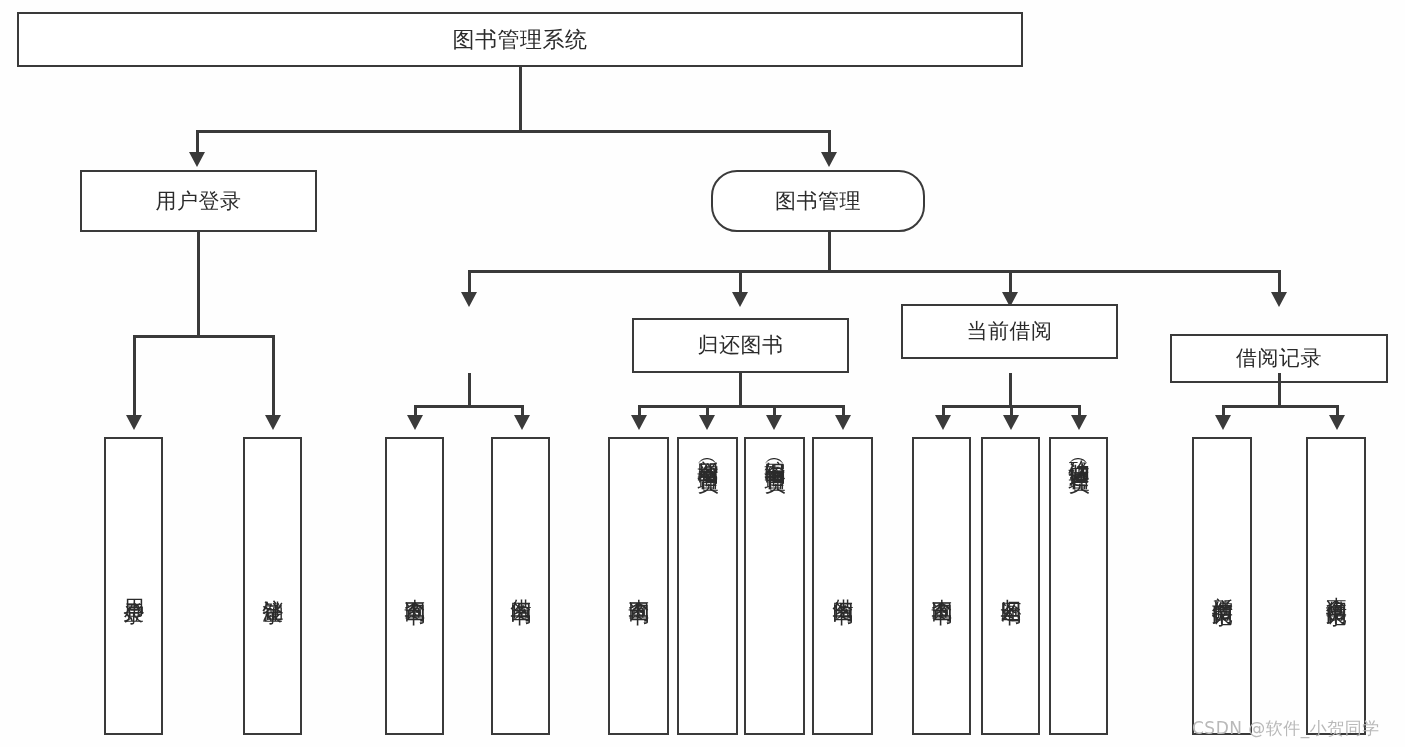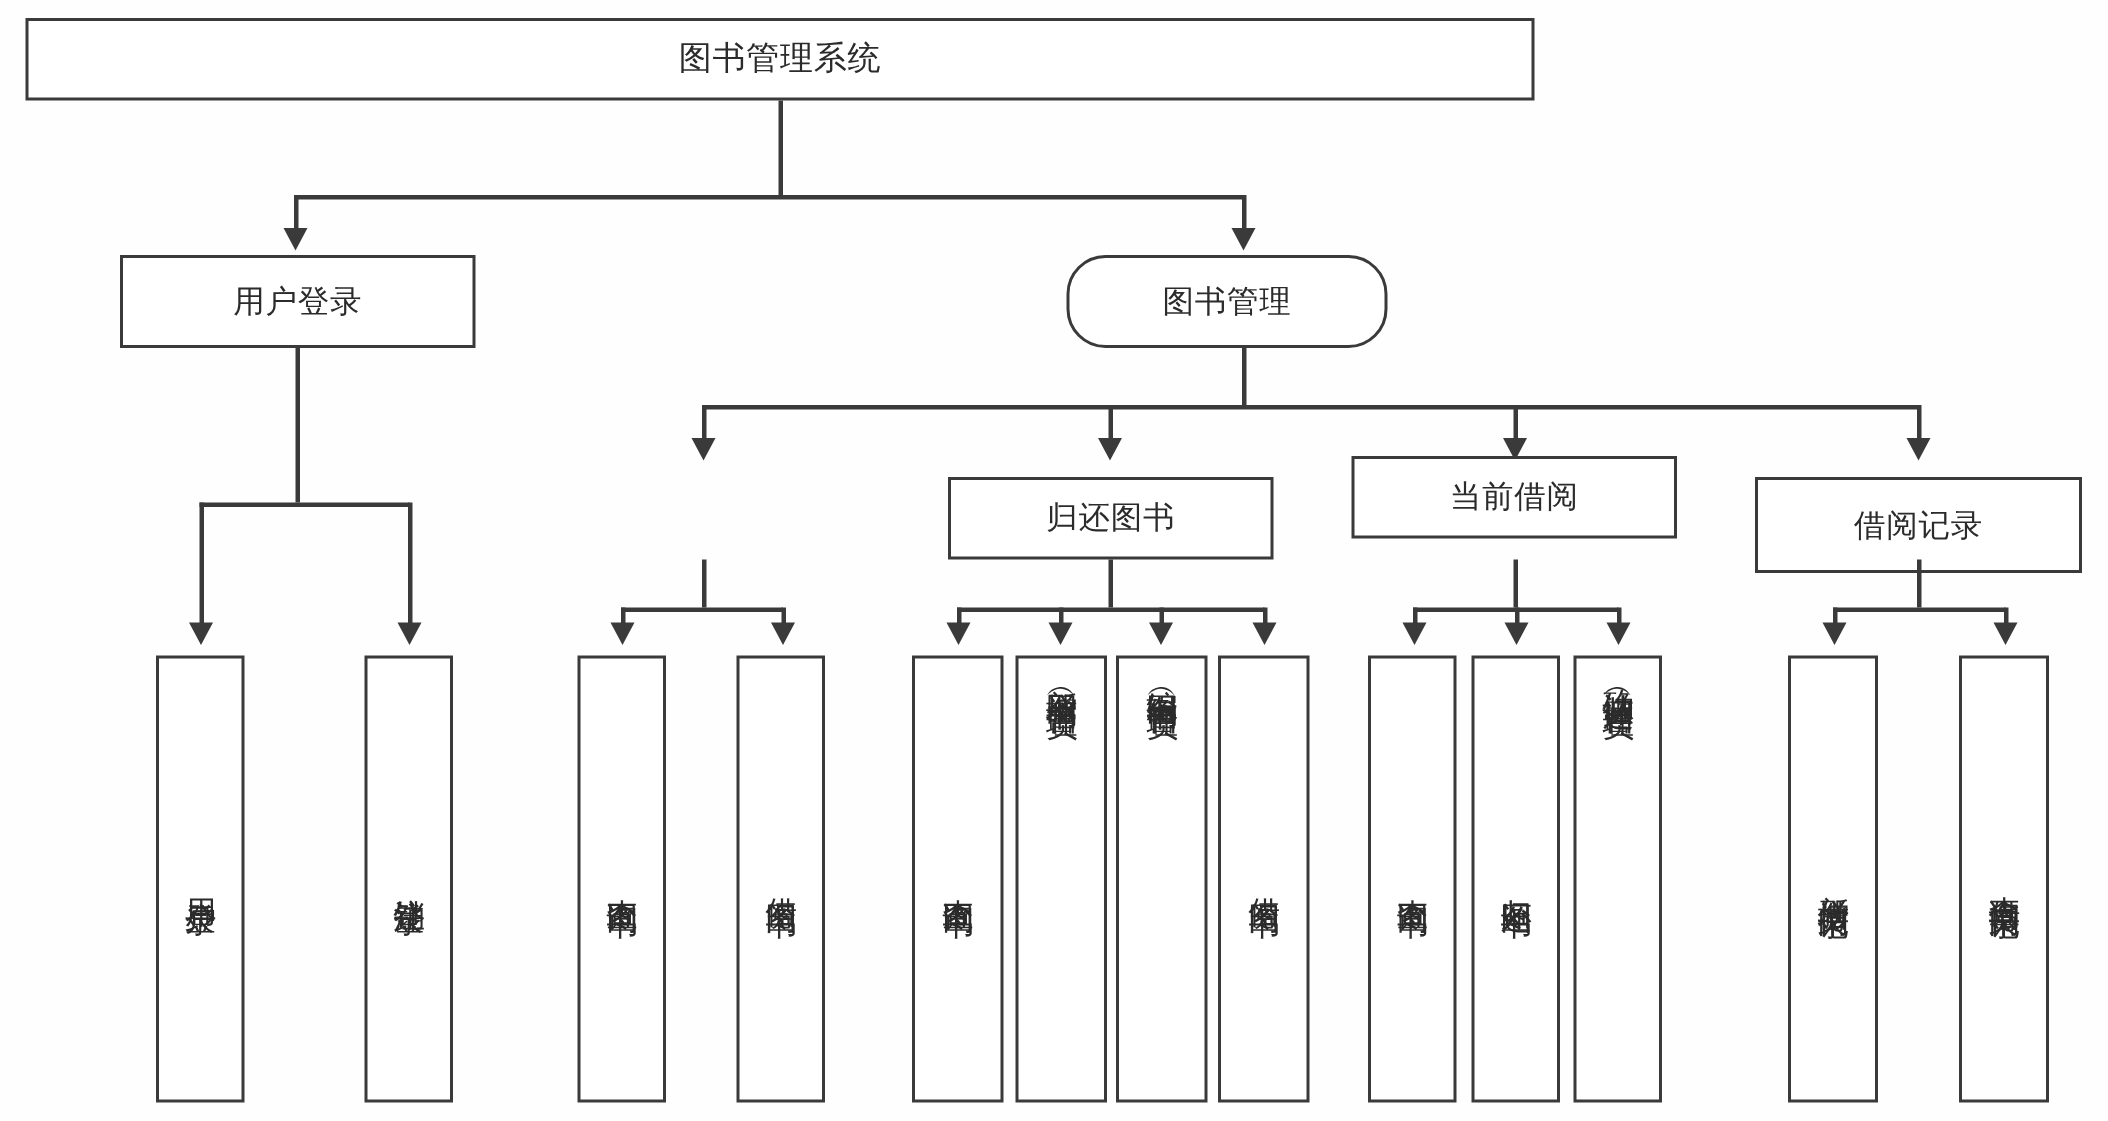--- a/index.html
+++ b/index.html
@@ -124,21 +124,21 @@
   <div class="arrow" style="left:1002px; top:292px;"></div>
   <div class="vline" style="left:1278px; top:270px; height:25px;"></div>
   <div class="arrow" style="left:1271px; top:292px;"></div>
 
   <div class="node horiz" style="left:632px; top:318px; width:217px; height:55px;">
     <span class="label">归还图书</span>
   </div>
   <div class="node horiz" style="left:901px; top:304px; width:217px; height:55px;">
     <span class="label">当前借阅</span>
   </div>
-  <div class="node horiz" style="left:1170px; top:318px; width:218px; height:64px;">
+  <div class="node horiz" style="left:1170px; top:334px; width:218px; height:49px;">
     <span class="label">借阅记录</span>
   </div>
 
   <div class="vline" style="left:468px; top:373px; height:32px;"></div>
   <div class="hline" style="left:414px; top:405px; width:108px;"></div>
   <div class="vline" style="left:414px; top:405px; height:12px;"></div>
   <div class="arrow" style="left:407px; top:415px;"></div>
   <div class="vline" style="left:521px; top:405px; height:12px;"></div>
   <div class="arrow" style="left:514px; top:415px;"></div>
 
@@ -206,14 +206,15 @@
     <span class="label">确认归还（管理员）</span>
   </div>
 
   <div class="node vert centered" style="left:1192px; top:437px; width:60px; height:298px;">
     <span class="label">新增借阅记录</span>
   </div>
   <div class="node vert centered" style="left:1306px; top:437px; width:60px; height:298px;">
     <span class="label">查询借阅记录</span>
   </div>
 
+  <div class="watermark" style="left:1192px; top:717px;">CSDN @软件_小贺同学</div>
 
 </div>
 
 </body></html>

